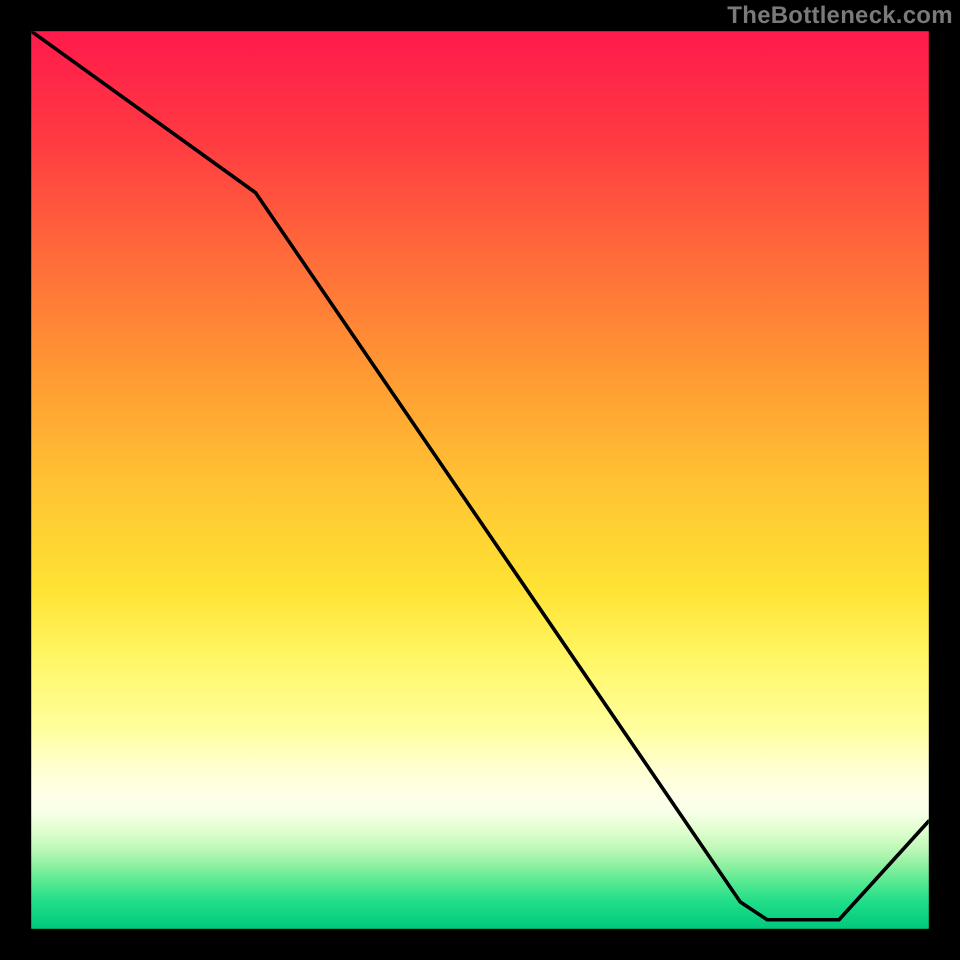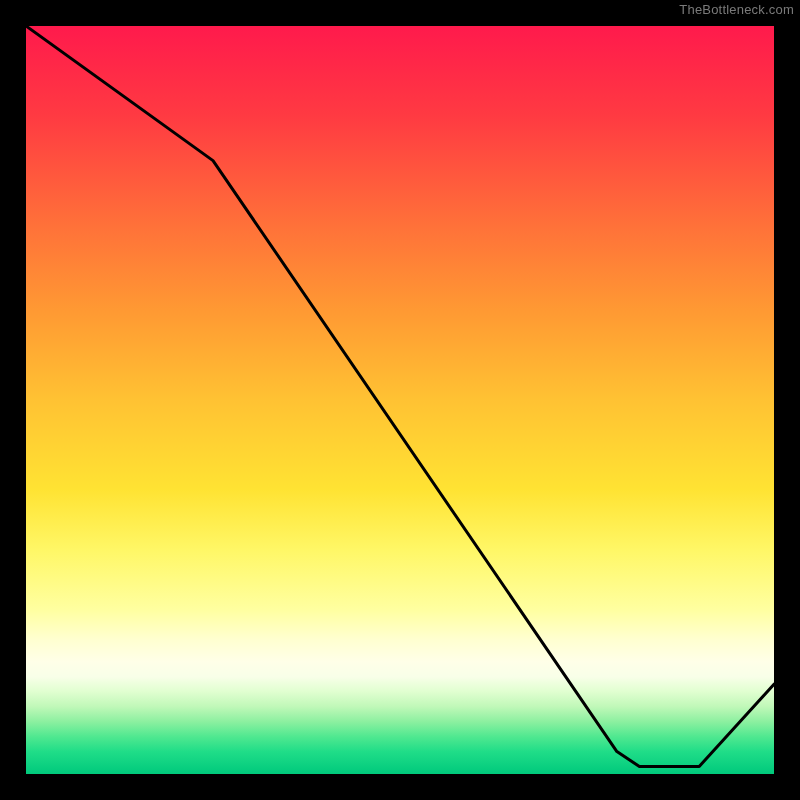--- a/index.html
+++ b/index.html
@@ -48,22 +48,22 @@
     left: 0;
     top: 0;
     width: 100%;
     height: 100%;
   }
   .watermark {
     position: absolute;
     top: 2px;
     right: 6px;
     font-family: Arial, Helvetica, sans-serif;
-    font-size: 13px;
-    font-weight: 400;
+    font-size: 20px;
+    font-weight: 700;
     color: #7a7a7a;
     letter-spacing: 0.2px;
     user-select: none;
   }
   .line-label {
     position: absolute;
     font-family: Arial, Helvetica, sans-serif;
     font-size: 11px;
     font-weight: 700;
     color: #cc1100;

